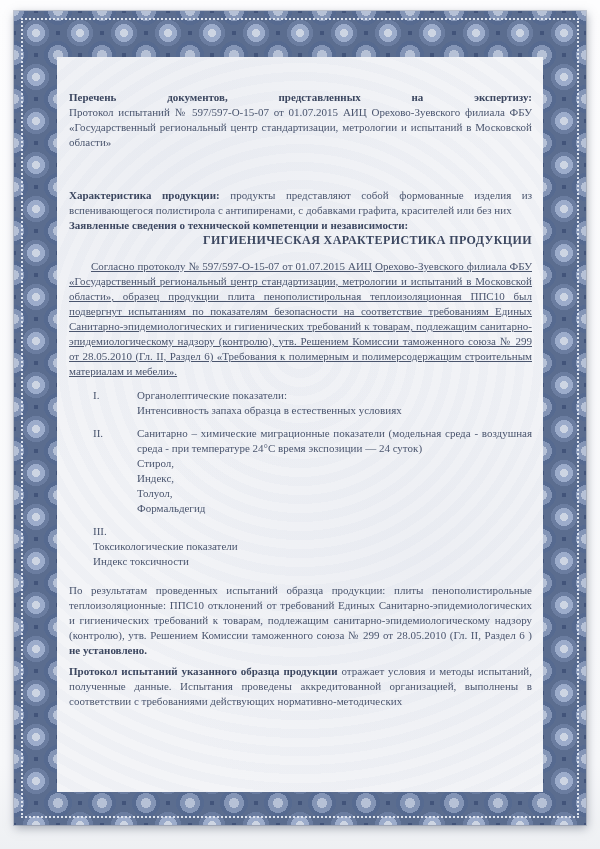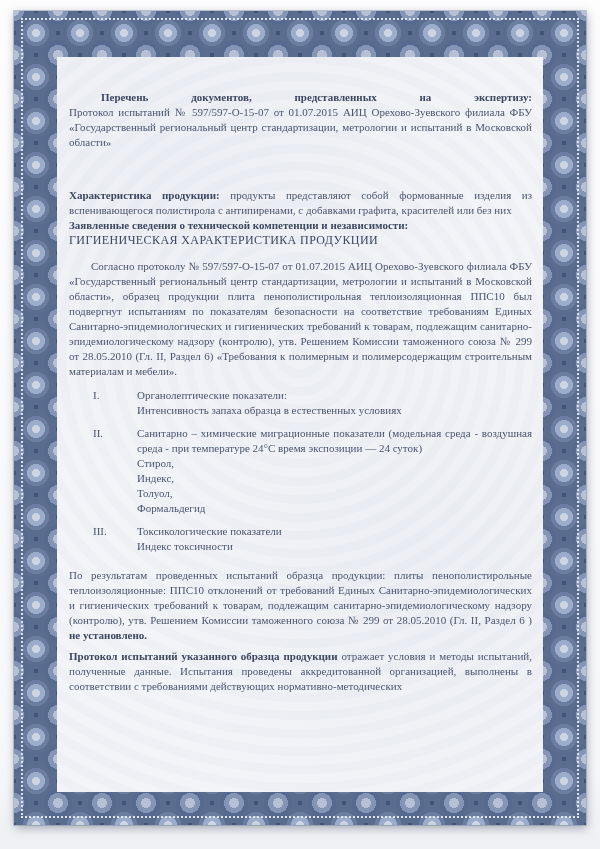--- a/index.html
+++ b/index.html
@@ -27,35 +27,35 @@
            background-color:#f3f4f7;
            background-image:
              radial-gradient(circle at 25% 15%, rgba(150,165,195,.07), rgba(0,0,0,0) 45%),
              radial-gradient(circle at 75% 70%, rgba(150,165,195,.07), rgba(0,0,0,0) 45%),
              repeating-radial-gradient(circle at 50% 40%, rgba(155,170,200,.05) 0 9px, rgba(255,255,255,0) 9px 18px);
            padding:33px 11px 0 12px; overflow:hidden;
            color:#4a556e; font-size:11px; line-height:15px; }
 
   .para { text-align:justify; }
   .b { font-weight:bold; color:#3c4760; }
-  .spread { font-weight:bold; color:#3c4760; text-align:justify; text-align-last:justify;margin-left:32px; }
-  .indent { text-indent:22px; }
+  .spread { font-weight:bold; color:#3c4760; text-align:justify; text-align-last:justify; }
+  .indent { text-indent:22px;text-decoration:underline; }
 
   .m-docs   { margin-bottom:38px; }
   .m-char   { margin-bottom:0; }
   .m-comp   { margin-bottom:27px; }
-  .doc-title { text-align:left; font-weight:normal; font-size:12px; letter-spacing:.4px;
+  .doc-title { text-align:right; font-weight:bold; font-size:12px; letter-spacing:.4px;
                color:#3c4760; margin-bottom:11px; }
   .m-acc    { margin-bottom:9px; }
 
   .li { display:flex; margin:0 0 8px 24px; }
   .li .num { flex:none; width:44px; }
   .li .li-body { flex:1; }
   .li .li-body p { text-align:justify; }
-  .m-li-last { margin-bottom:14px; }
+  .m-li-last { margin-bottom:14px;flex-direction:column; }
 
   .m-res { margin-bottom:6px; }
 </style>
 </head>
 <body>
 
 <div class="stage">
   <div class="page">
     <div class="border-dots"></div>
 

